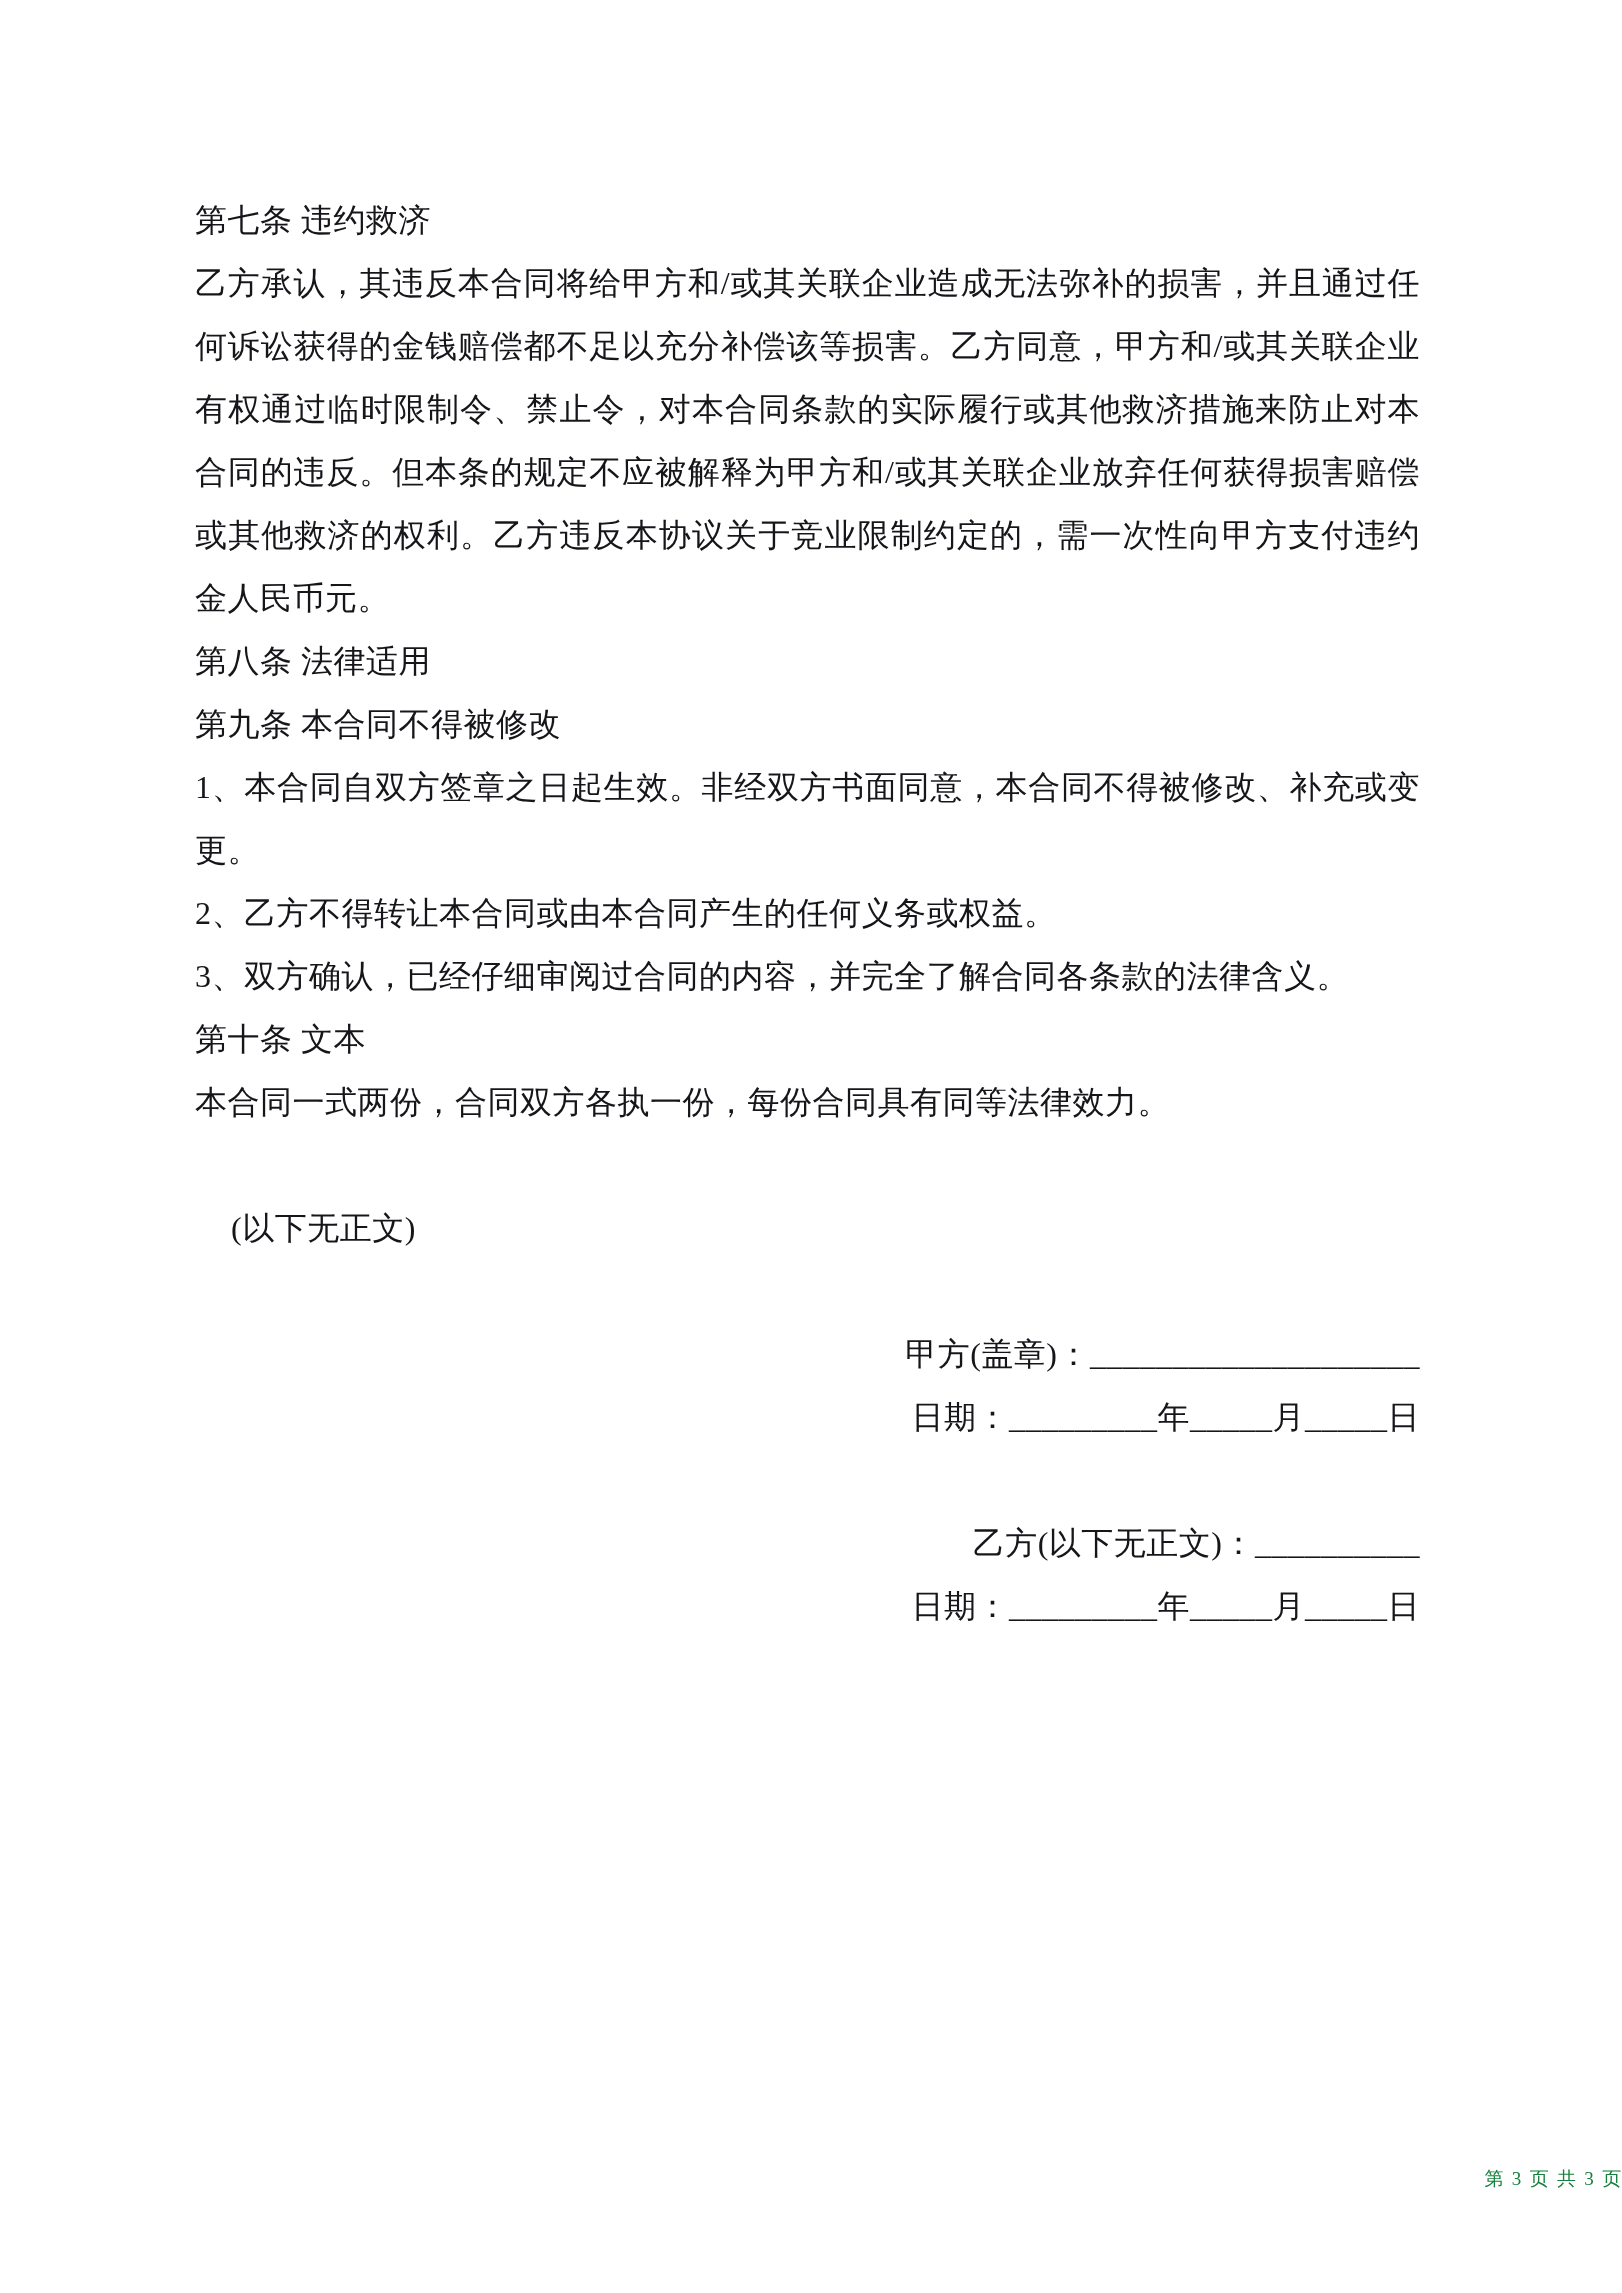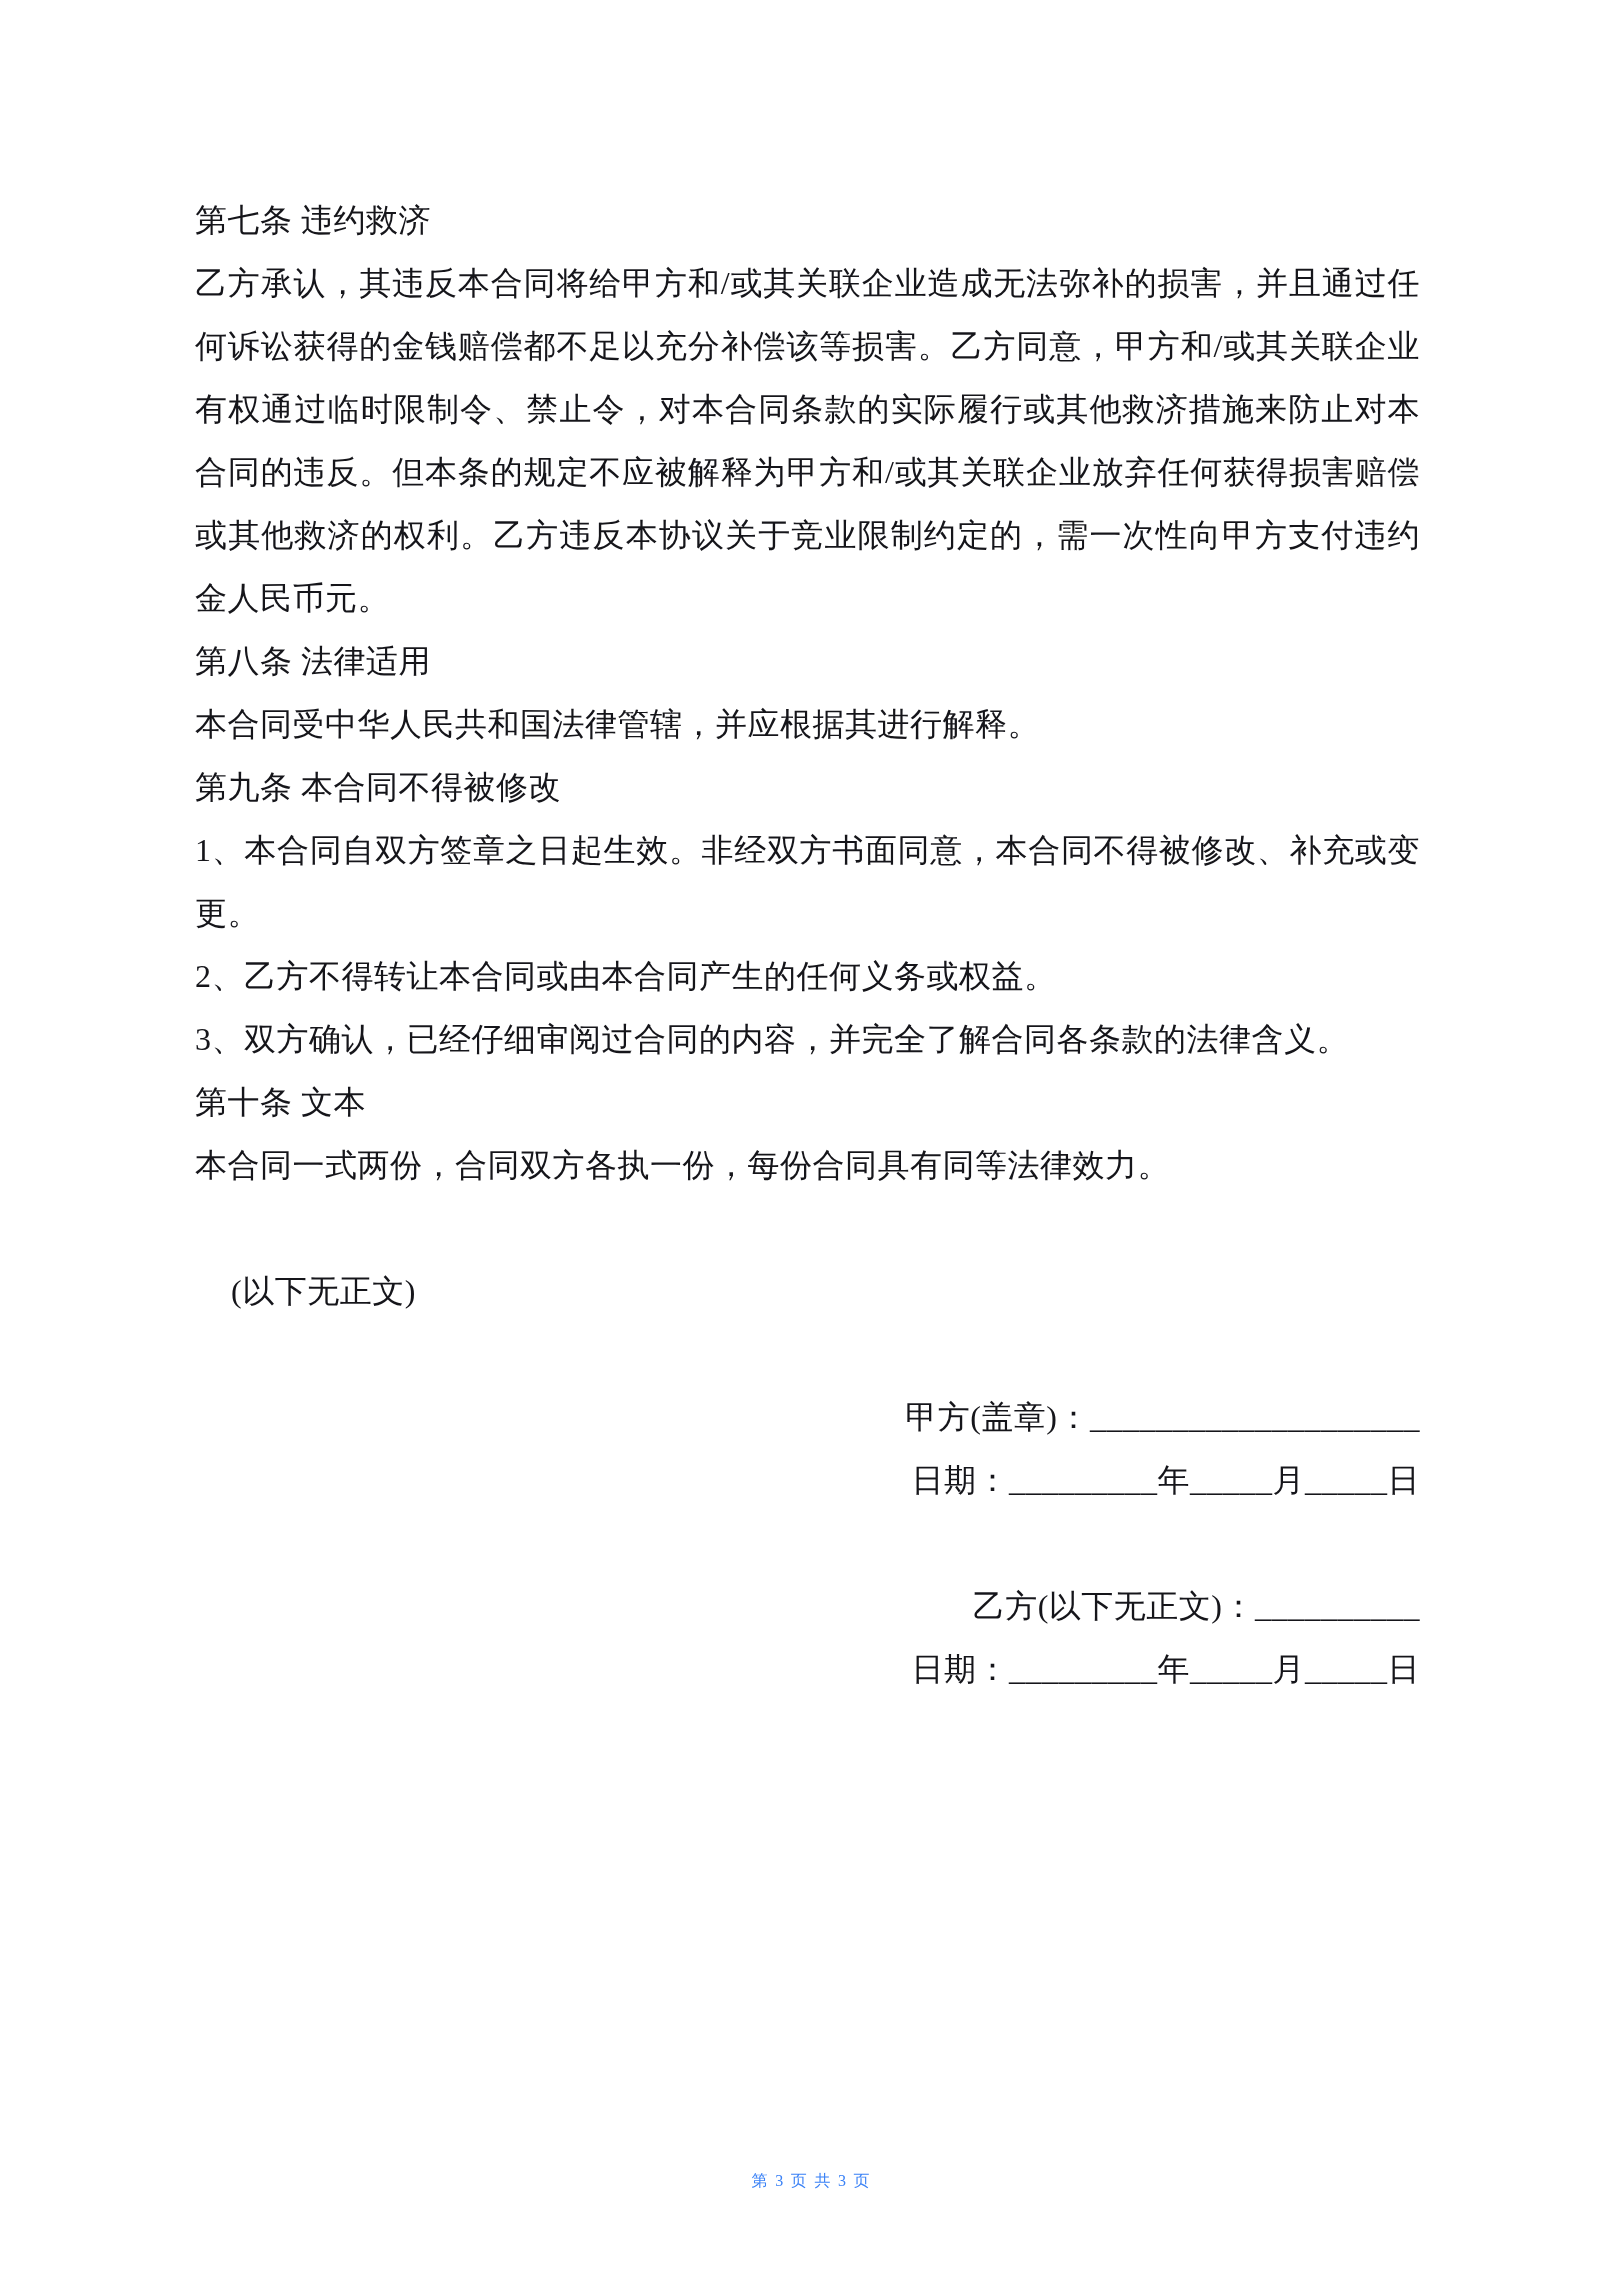--- a/index.html
+++ b/index.html
@@ -44,37 +44,36 @@
   }
   .sig-line {
     text-align: right;
     white-space: pre;
   }
   .footer {
     position: absolute;
     bottom: 102px;
     left: 0;
     right: 0;
-    text-align: center;
-    font-size: 16px;
-    color: #3b82f6;
+    text-align: right;
+    font-size: 19px;
+    color: #15803d;
     letter-spacing: 1.8px;
   }
 </style>
 </head>
 <body>
 
 <div class="page">
   <div class="content">
 
     <div class="heading">第七条 违约救济</div>
     <div class="para">乙方承认，其违反本合同将给甲方和/或其关联企业造成无法弥补的损害，并且通过任何诉讼获得的金钱赔偿都不足以充分补偿该等损害。乙方同意，甲方和/或其关联企业有权通过临时限制令、禁止令，对本合同条款的实际履行或其他救济措施来防止对本合同的违反。但本条的规定不应被解释为甲方和/或其关联企业放弃任何获得损害赔偿或其他救济的权利。乙方违反本协议关于竞业限制约定的，需一次性向甲方支付违约金人民币元。</div>
 
     <div class="heading">第八条 法律适用</div>
-    <div class="para">本合同受中华人民共和国法律管辖，并应根据其进行解释。</div>
 
     <div class="heading">第九条 本合同不得被修改</div>
     <div class="para">1、本合同自双方签章之日起生效。非经双方书面同意，本合同不得被修改、补充或变更。</div>
     <div class="para">2、乙方不得转让本合同或由本合同产生的任何义务或权益。</div>
     <div class="para">3、双方确认，已经仔细审阅过合同的内容，并完全了解合同各条款的法律含义。</div>
 
     <div class="heading">第十条 文本</div>
     <div class="para">本合同一式两份，合同双方各执一份，每份合同具有同等法律效力。</div>
 
     <div class="plain gap-before">(以下无正文)</div>

